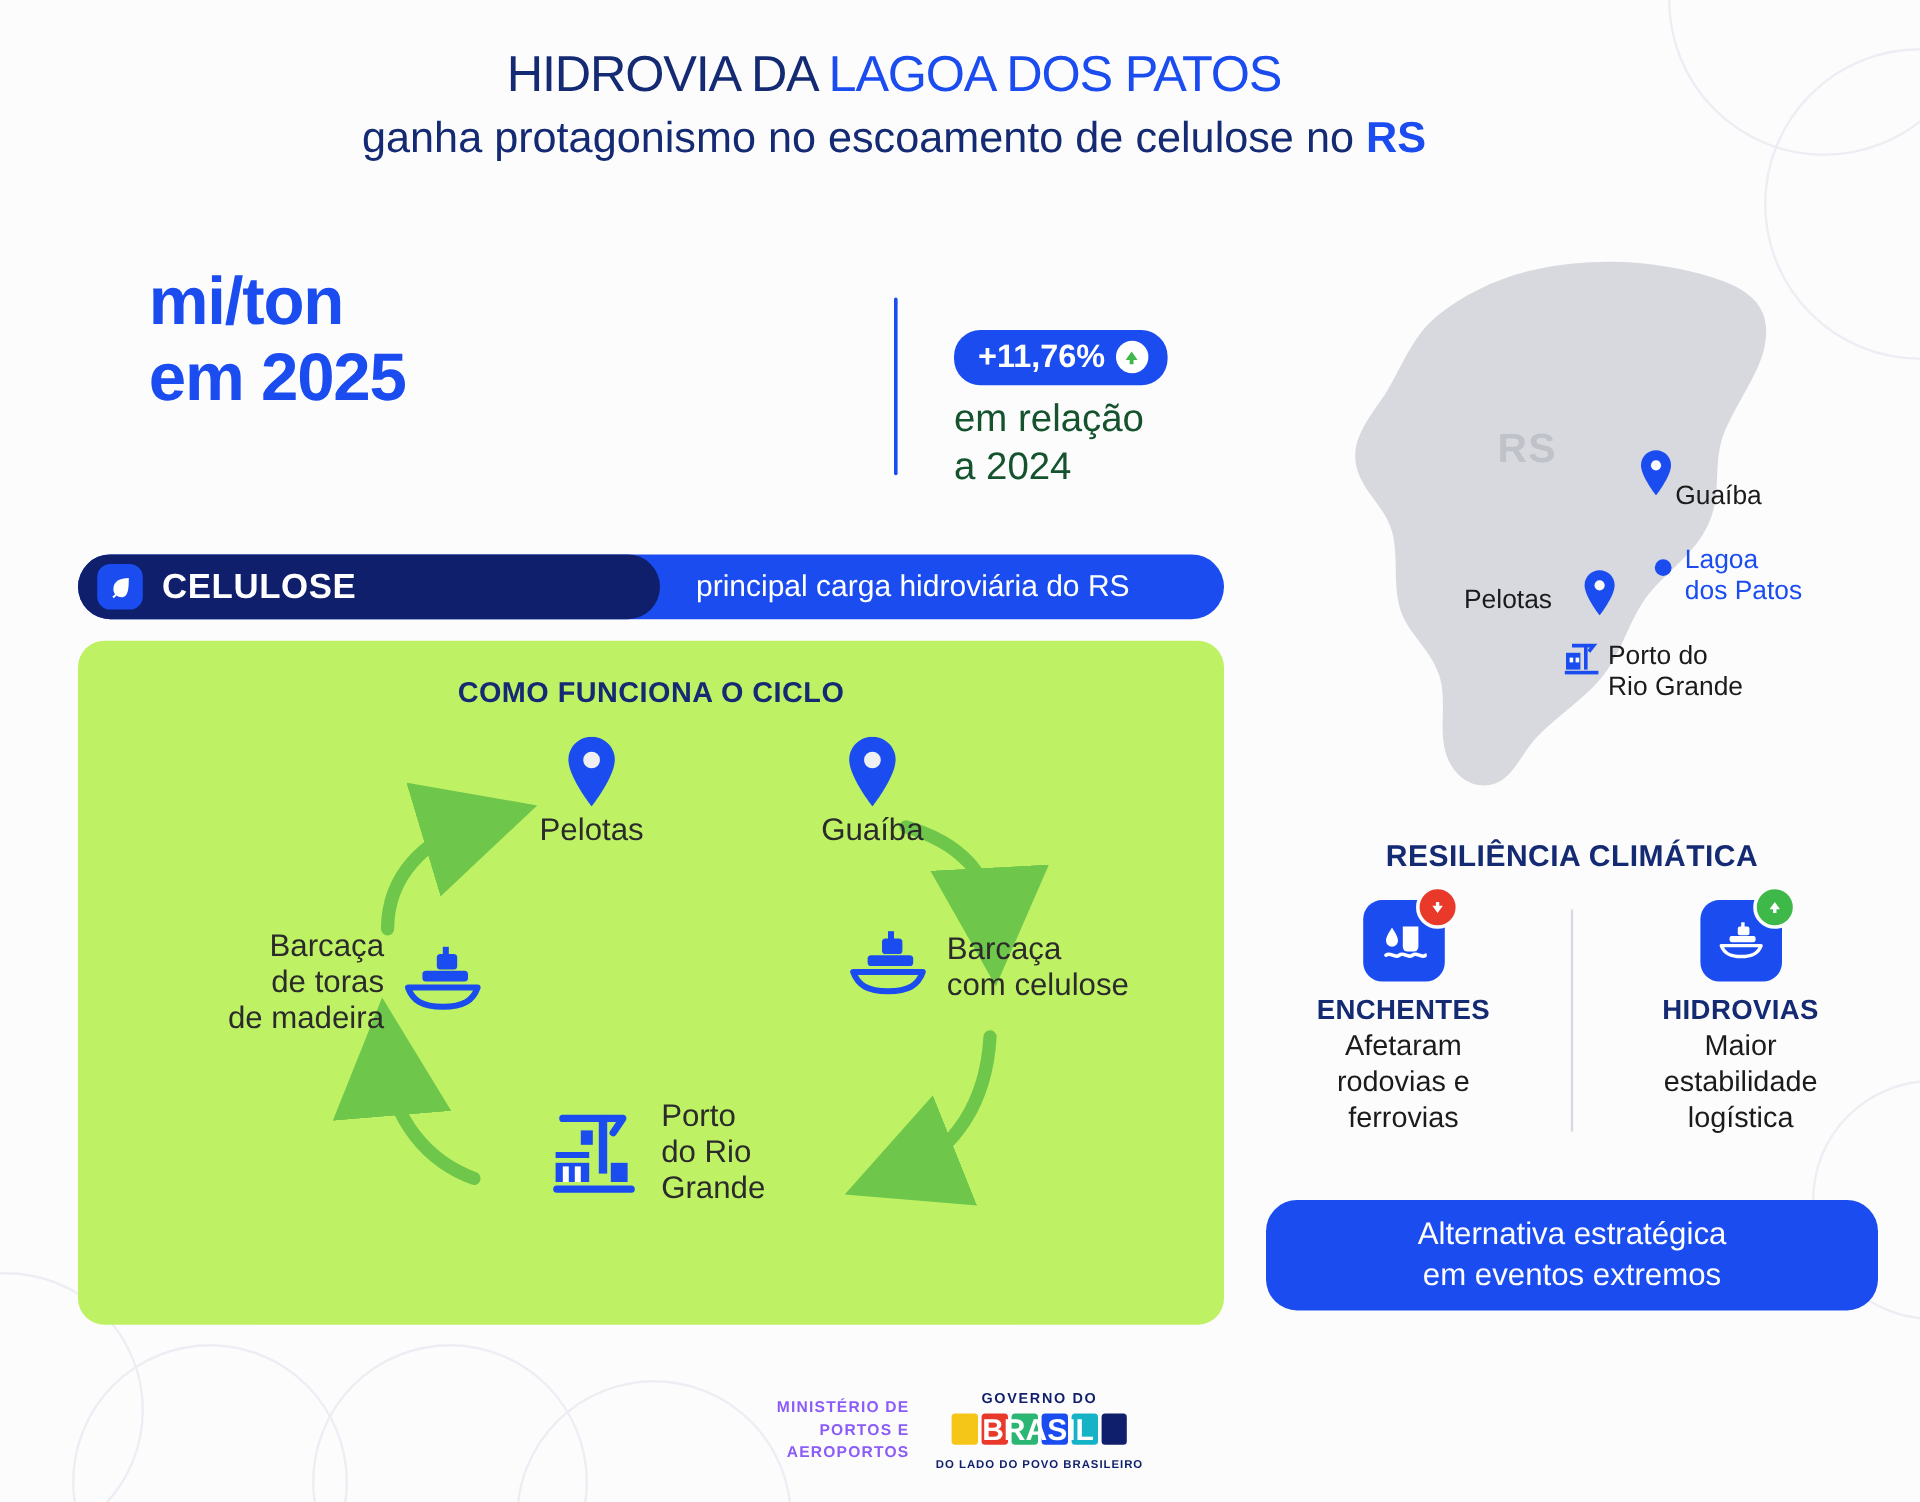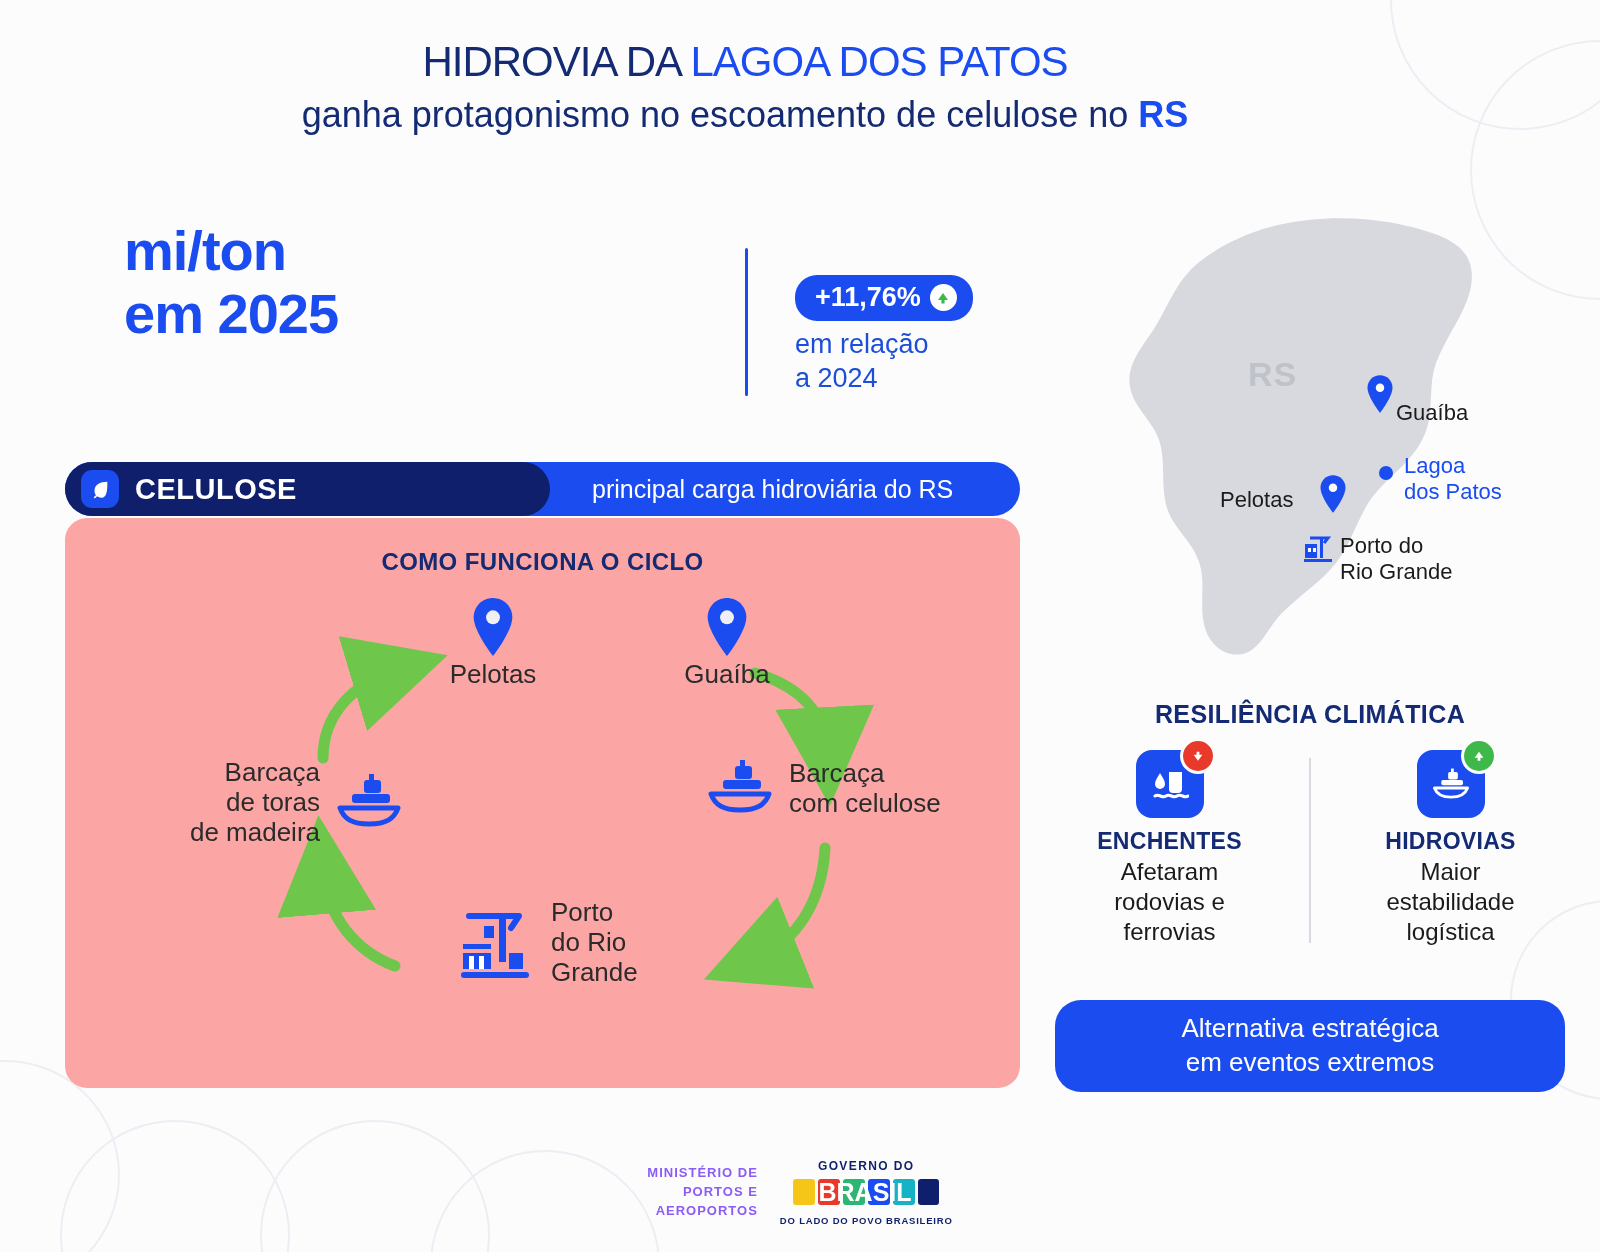--- a/index.html
+++ b/index.html
@@ -55,46 +55,46 @@
     display: inline-flex; align-items: center; gap: 9px;
     background: #1a4cf0; color: #fff;
     border-radius: 22px; padding: 7px 16px 8px 20px;
     font-size: 27px; font-weight: 900;
   }
   .pct-pill .updot {
     width: 27px; height: 27px; border-radius: 50%;
     background: #fff; display: inline-flex; align-items: center; justify-content: center;
   }
   .pct-sub {
-    margin-top: 7px; font-size: 27px; color: #1d4ed8; line-height: 1.25;
+    margin-top: 7px; font-size: 32px; color: #14532d; line-height: 1.25;
   }
 
   
   .celbar {
     position: absolute; left: 65px; top: 462px;
     width: 955px; height: 54px;
     background: #1a4cf0; border-radius: 27px;
     display: flex; align-items: center;
   }
   .celbar-left {
     width: 485px; height: 54px; background: #0f1f6b; border-radius: 27px;
     display: flex; align-items: center; gap: 16px; padding-left: 16px;
   }
   .celbar-badge {
     width: 38px; height: 38px; border-radius: 11px; background: #1a4cf0;
     display: flex; align-items: center; justify-content: center;
   }
   .celbar-title { color: #fff; font-size: 29px; font-weight: 900; letter-spacing: .5px; }
-  .celbar-right { color: #fff; font-size: 25px; margin-left: 42px; }
+  .celbar-right { color: #fff; font-size: 25px; margin-left: 30px; }
 
   
   .cycle {
-    position: absolute; left: 65px; top: 518px;
+    position: absolute; left: 65px; top: 534px;
     width: 955px; height: 570px;
-    background: #fca5a5; border-radius: 22px;
+    background: #bef264; border-radius: 22px;
   }
   .cycle-title {
     position: absolute; left: 0; right: 0; top: 30px; text-align: center;
     font-size: 24px; font-weight: 900; color: #142a73; letter-spacing: .4px;
   }
   .node { position: absolute; text-align: center; }
   .node-label { font-size: 26px; color: #2b2b2b; line-height: 1.15; }
 
   .n-pelotas { left: 328px; top: 80px; width: 200px; }
   .n-guaiba  { left: 562px; top: 80px; width: 200px; }

